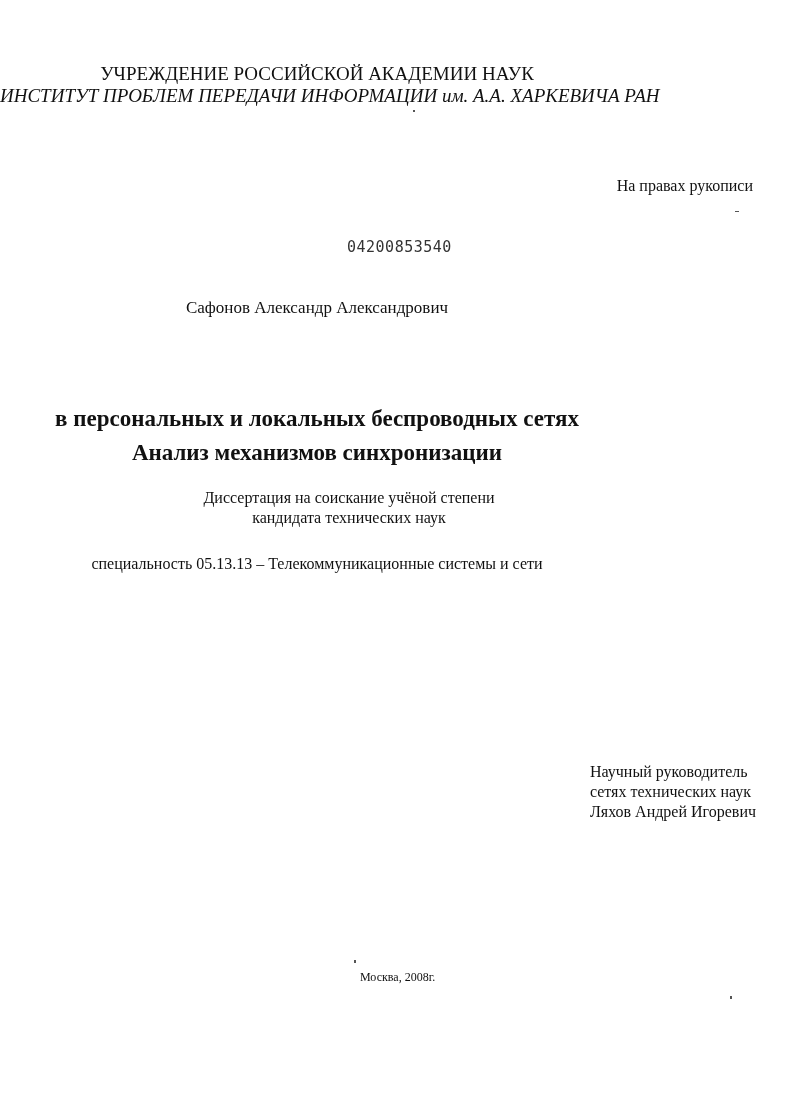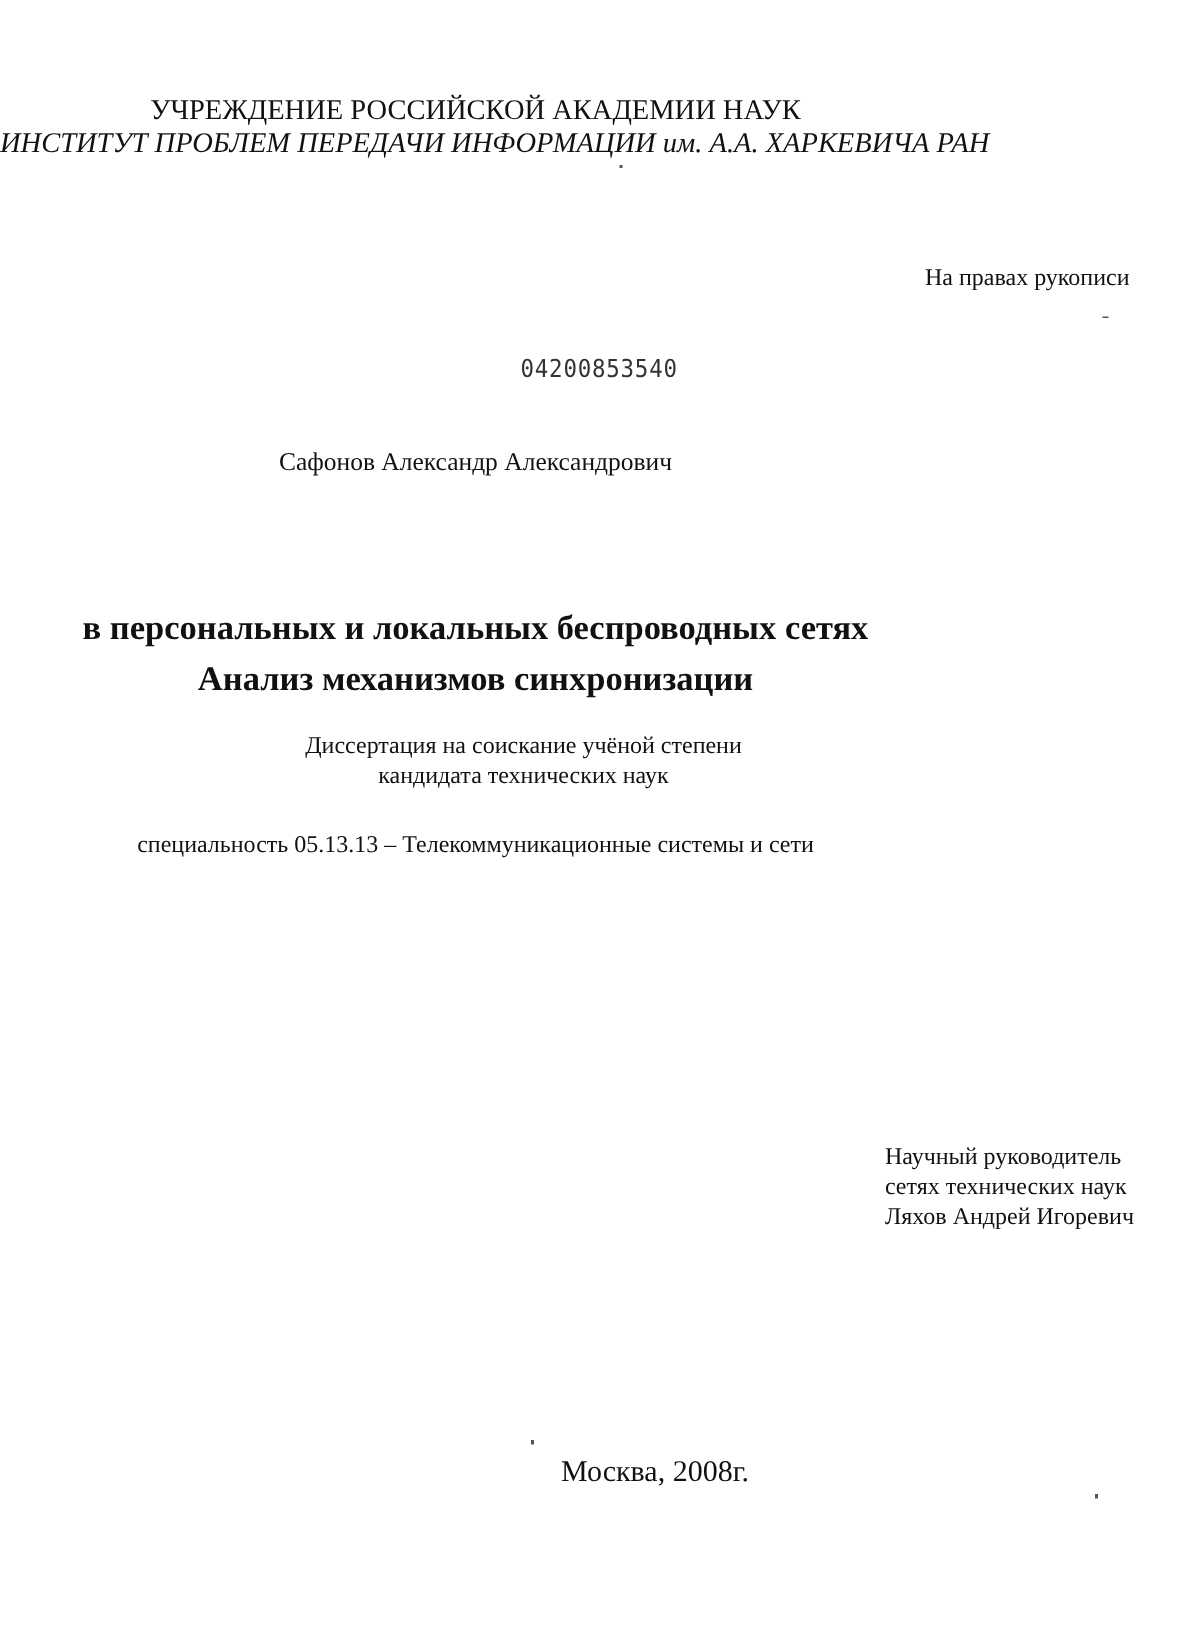--- a/index.html
+++ b/index.html
@@ -10,21 +10,21 @@
     .abs { position: absolute; white-space: nowrap; }
     .center { left: 0; width: 634px; text-align: center; }
     .inst { font-size: 19px; line-height: 22px; }
     .rukopis { right: 40px; top: 177px; font-size: 16px; }
     .code { left: 347px; top: 237px; font-family: "DejaVu Sans Mono", monospace; font-size: 15px; letter-spacing: 0.5px; color: #333; transform: scaleY(1.1); }
     .author { top: 298px; font-size: 17px; font-weight: normal; }
     .title { font-size: 23px; font-weight: bold; line-height: 28px; }
     .diss { font-size: 16px; line-height: 20px; padding-left: 32px; }
     .spec { top: 555px; font-size: 16px; }
     .sup { right: 37px; top: 762px; text-align: left; font-size: 16px; line-height: 20px; }
-    .city { left: 374px; top: 970px; font-size: 20px; }
+    .city { left: 360px; top: 970px; font-size: 12px; }
     .speck { position: absolute; background: #555; width: 2px; height: 3px; }
   </style>
 </head>
 <body>
 
 <div>
   <div class="abs center inst" style="top:63px;">УЧРЕЖДЕНИЕ РОССИЙСКОЙ АКАДЕМИИ НАУК</div>
   <div class="abs center inst" style="top:85px;font-style:italic;">ИНСТИТУТ ПРОБЛЕМ ПЕРЕДАЧИ ИНФОРМАЦИИ им. А.А. ХАРКЕВИЧА РАН</div>
 </div>
 

